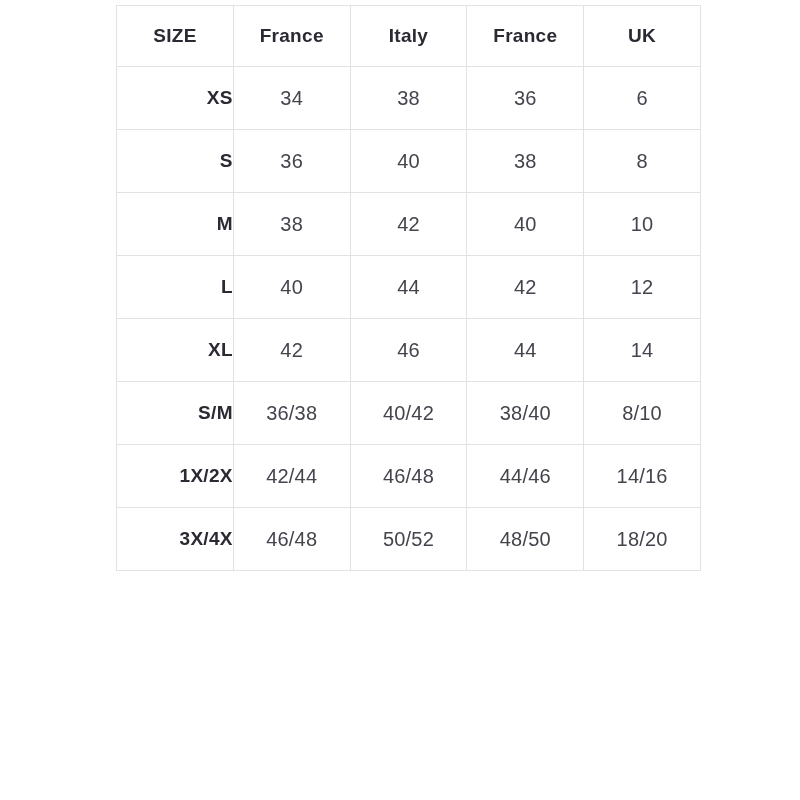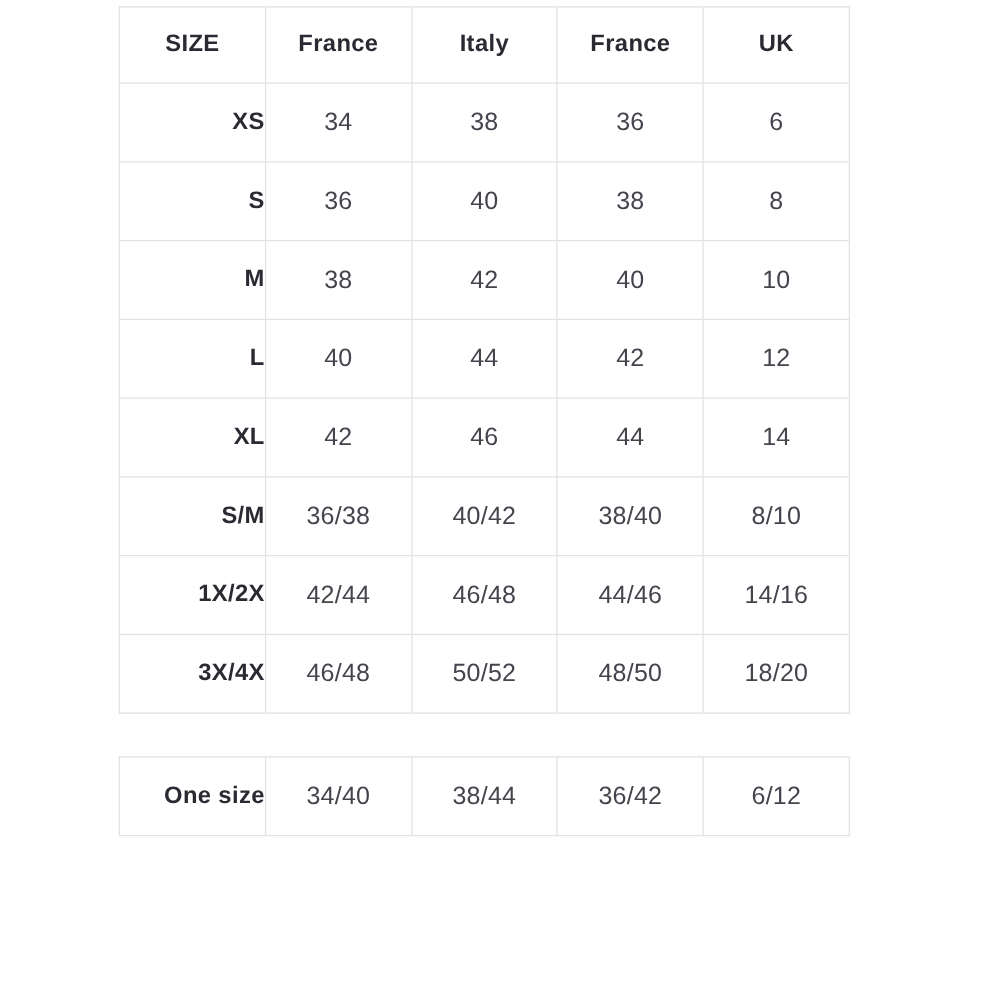--- a/index.html
+++ b/index.html
@@ -14,20 +14,21 @@
   .size-guide {
     position: absolute;
     left: 95px;
     top: 5px;
     width: 585px;
   }
   table.size-table {
     border-collapse: collapse;
     table-layout: fixed;
     width: 100%;
+    margin-left: 21px;
   }
   table.size-table th,
   table.size-table td {
     border: 1px solid var(--border, #e2e2e2);
     text-align: center;
     vertical-align: middle;
     padding: 0;
     overflow: hidden;
   }
   table.size-table th {
@@ -124,22 +125,15 @@
           <td>46/48</td>
           <td>50/52</td>
           <td>48/50</td>
           <td>18/20</td>
         </tr>
       </tbody>
   </table>
 
   <table class="size-table special" id="table-special">
     <tbody id="special-body">
-        <tr>
-          <td class="row-label">One size</td>
-          <td>34/40</td>
-          <td>38/44</td>
-          <td>36/42</td>
-          <td>6/12</td>
-        </tr>
       </tbody>
   </table>
 </div>
 
 </body></html>

